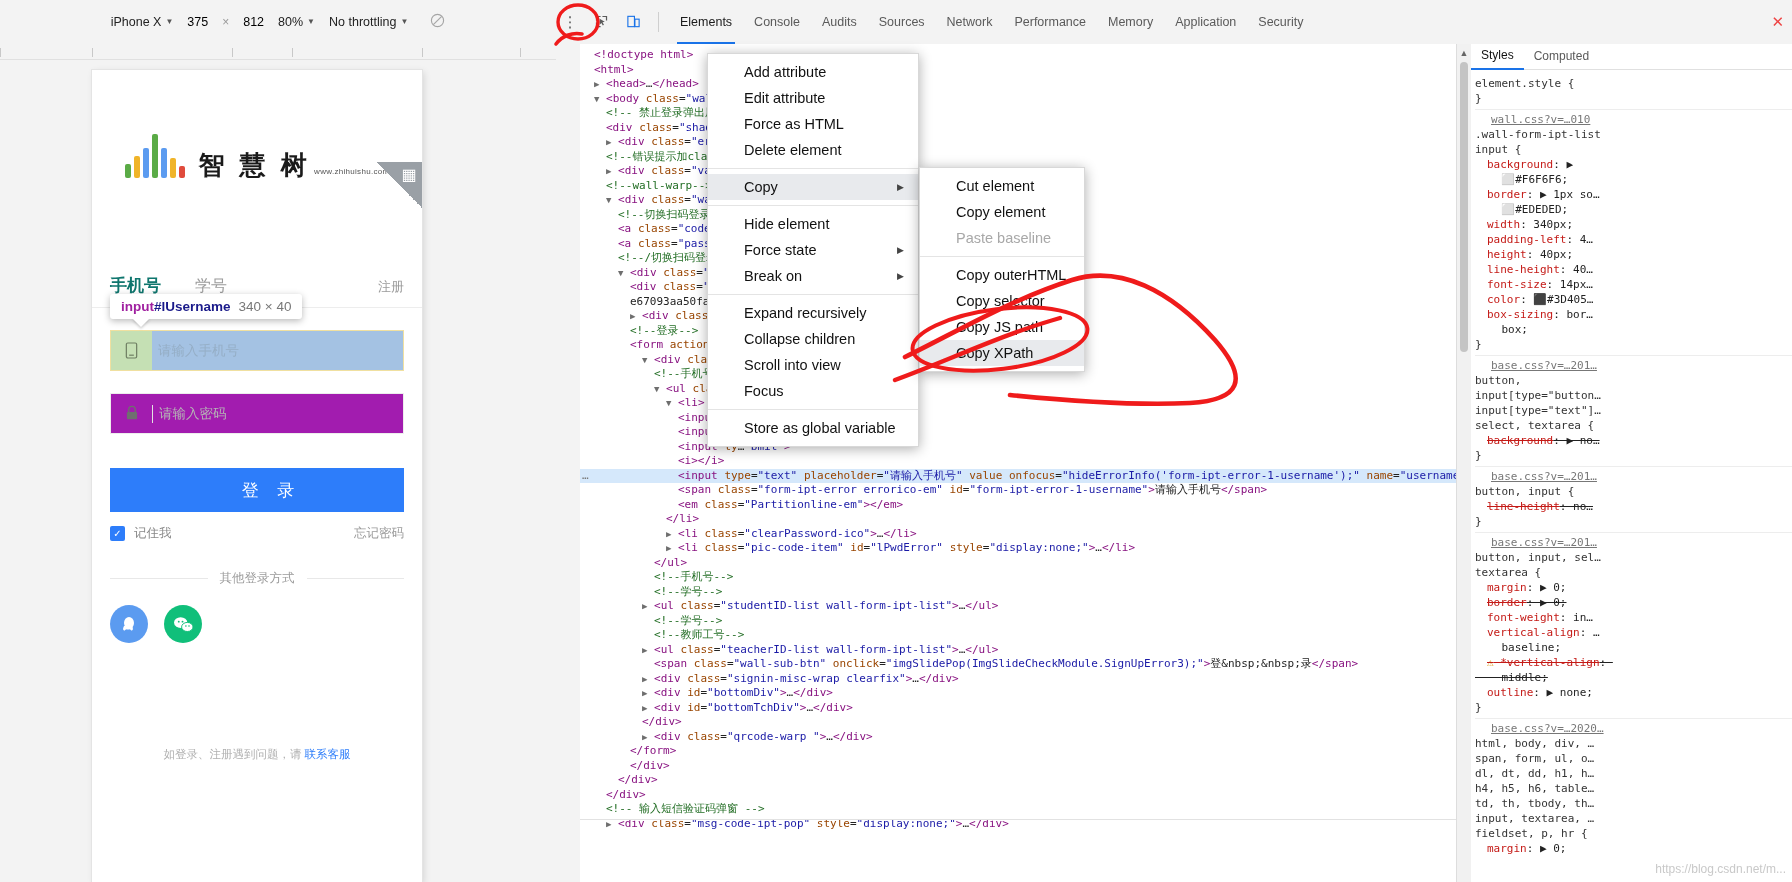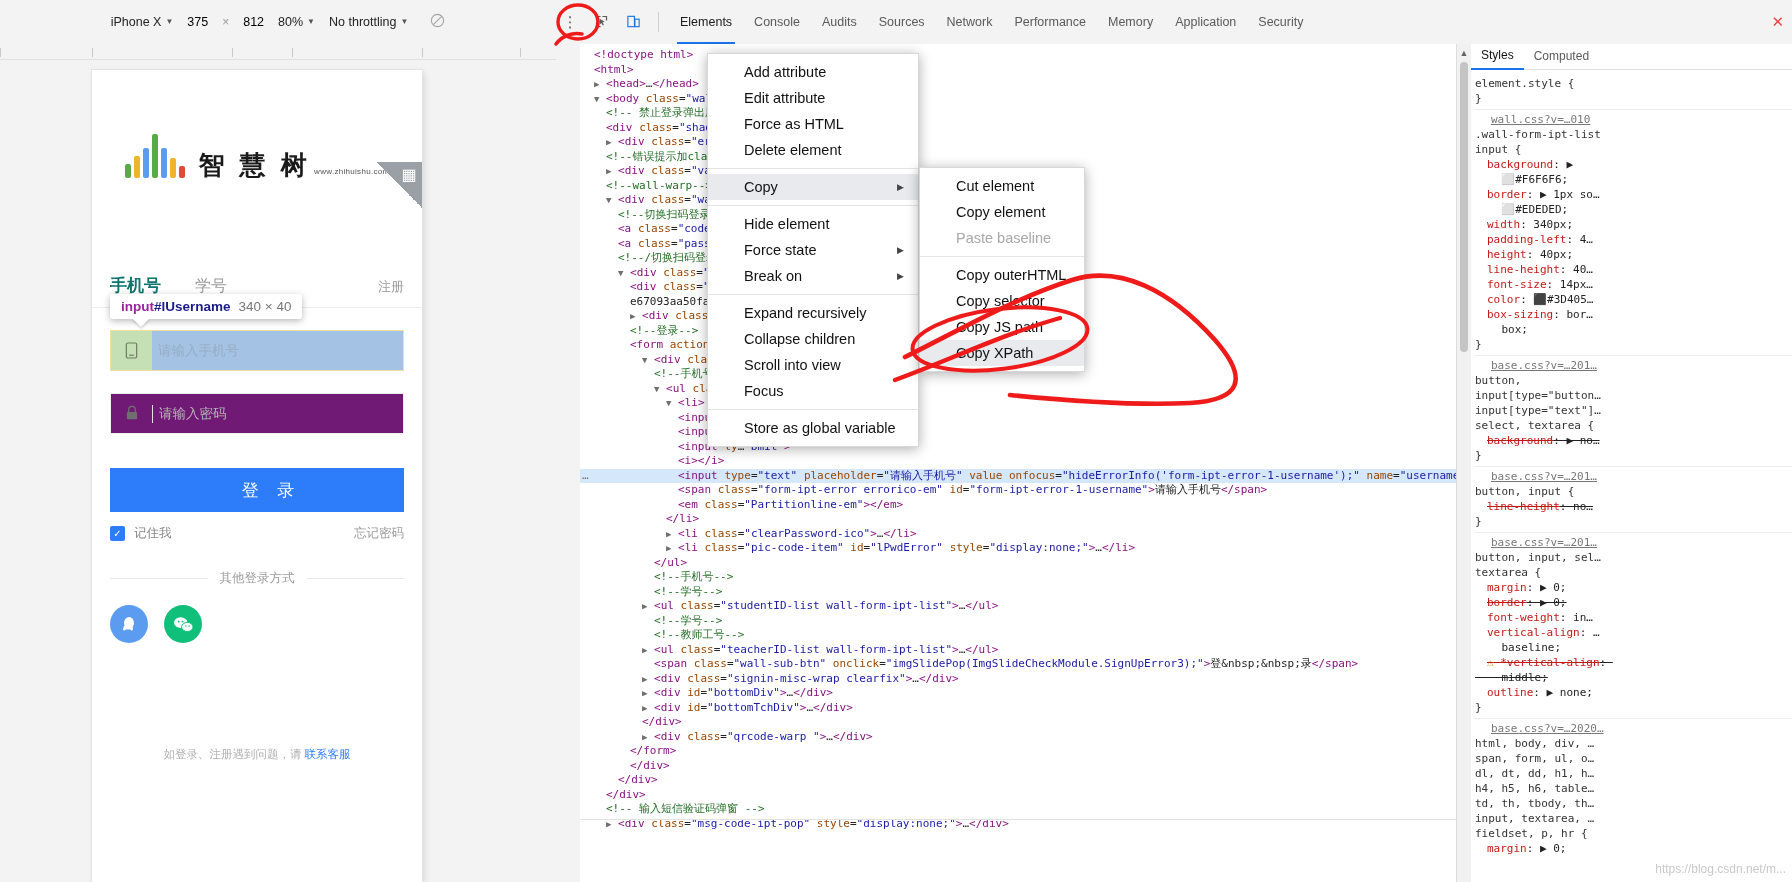--- a/index.html
+++ b/index.html
@@ -87,21 +87,21 @@
   .tabs-row {
     margin-top:44px; padding:0 18px; display:flex; align-items:baseline;
     border-bottom:1px solid #ededed; padding-bottom:10px;
   }
   .tabs-row .t { font-size:16px; color:#9b9b9b; margin-right:34px; }
   .tabs-row .t.sel { color:#0f766e; font-weight:bold; font-size:17px;margin-top:48px; }
   .tabs-row .reg { margin-left:auto; margin-right:0; font-size:13px; color:#9b9b9b; }
 
   .ipt {
     position:relative; margin:22px 18px 0 18px; height:41px;
-    background:#701a75; border:1px solid #ededed; display:flex; align-items:center;
+    background:#a21caf; border:1px solid #ededed; display:flex; align-items:center;
   }
   .ipt.highlight { background:#a4c2e3; border-color:#f0e0a0; }
   .ipt .ico-box {
     width:41px; height:100%; display:flex; align-items:center; justify-content:center;
     color:#6f6f6f;
   }
   .ipt.highlight .ico-box { background:#c5e0b4; }
   .ipt .ph { font-size:13.5px; color:#b5b5b5; padding-left:6px; }
   .ipt.highlight .ph { color:#95aec6; }
   .ipt .divider { width:1px; height:18px; background:#e2e2e2; }

